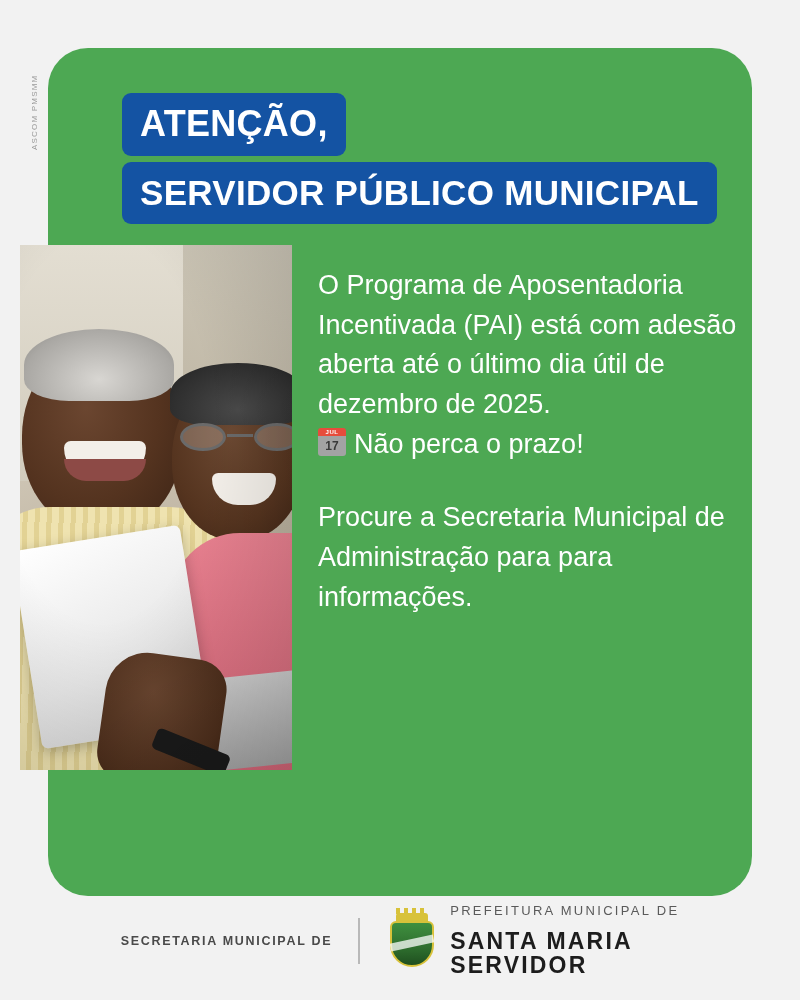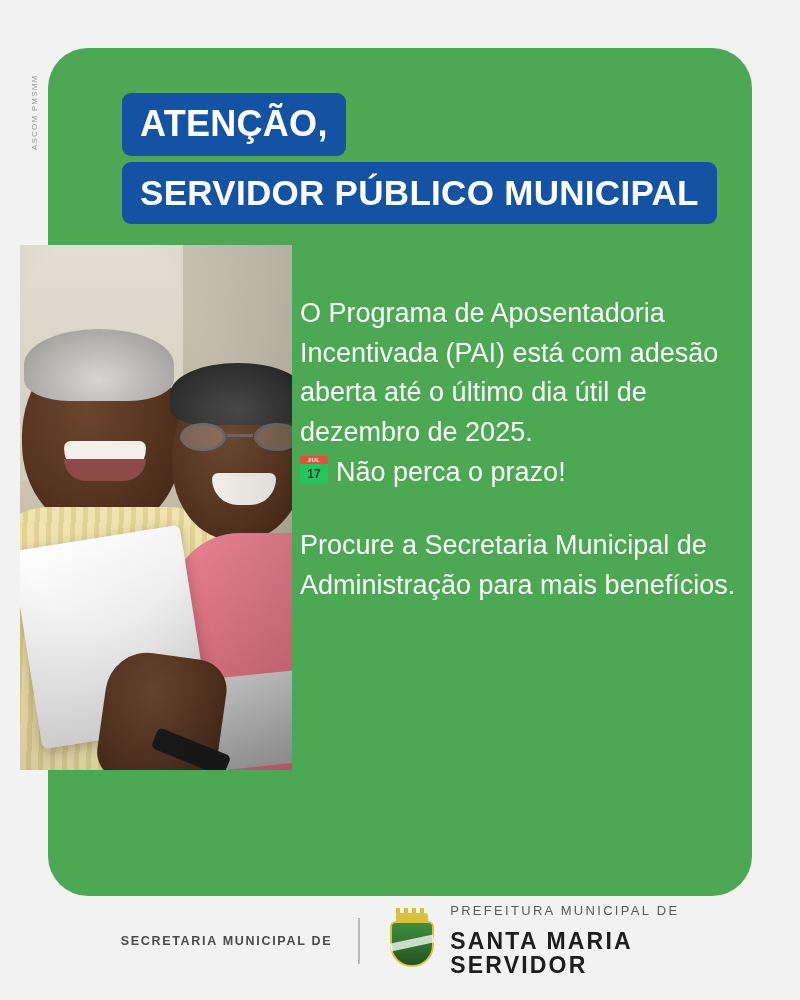--- a/index.html
+++ b/index.html
@@ -211,46 +211,45 @@
     transform: rotate(-6deg);
   }
   .ph-shadow {
     position: absolute; left: 0; top: 0; width: 100%; height: 100%;
     background: radial-gradient(ellipse at 30% 35%, rgba(0,0,0,0) 40%, rgba(0,0,0,0.18) 100%);
   }
 
   
   .body-text {
     position: absolute;
-    left: 300px;
+    left: 318px;
     top: 266px;
     width: 450px;
     color: #ffffff;
     font-size: 27px;
     line-height: 1.47;
     font-family: "Liberation Sans", sans-serif;
-    margin-top: 28px;
   }
   .body-text p { margin-bottom: 0; }
   .para-1 { margin-bottom: 8px; }
   .para-2 { display: flex; align-items: baseline; gap: 8px; }
   .cal-icon {
     display: inline-block;
     width: 28px; height: 28px;
     position: relative;
     flex: 0 0 auto;
     transform: translateY(3px);
   }
   .cal-icon .cal-top {
     position: absolute; left: 0; top: 0; width: 28px; height: 8px;
     background: #e74c3c; border-radius: 3px 3px 0 0;
   }
   .cal-icon .cal-body {
     position: absolute; left: 0; top: 8px; width: 28px; height: 20px;
-    background: #22c55e; border-radius: 0 0 3px 3px;
+    background: #a3a3a3; border-radius: 0 0 3px 3px;
     color: #3a3a3a; font-size: 12px; font-weight: bold;
     text-align: center; line-height: 20px;
     font-family: "Liberation Sans", sans-serif;
   }
   .cal-icon .cal-label {
     position: absolute; left: 0; top: 0; width: 28px; height: 8px;
     color: #ffffff; font-size: 6px; font-weight: bold; text-align: center;
     line-height: 8px; letter-spacing: 0.5px;
   }
   .para-3 { margin-top: 34px; }
@@ -362,21 +361,21 @@
 
     <div class="para-2">
       <span class="cal-icon">
         <span class="cal-top"></span>
         <span class="cal-label">JUL</span>
         <span class="cal-body">17</span>
       </span>
       <span>Não perca o prazo!</span>
     </div>
 
-    <p class="para-3">Procure a Secretaria Municipal de Administração para mais benefícios.</p>
+    <p class="para-3">Procure a Secretaria Municipal de Administração para para informações.</p>
 
   </div>
 
   <div class="footer">
     <div class="f-left">
       <div class="l1">SECRETARIA MUNICIPAL DE</div>
     </div>
     <div class="f-divider"></div>
     <div class="f-right">
       <div class="crest">

